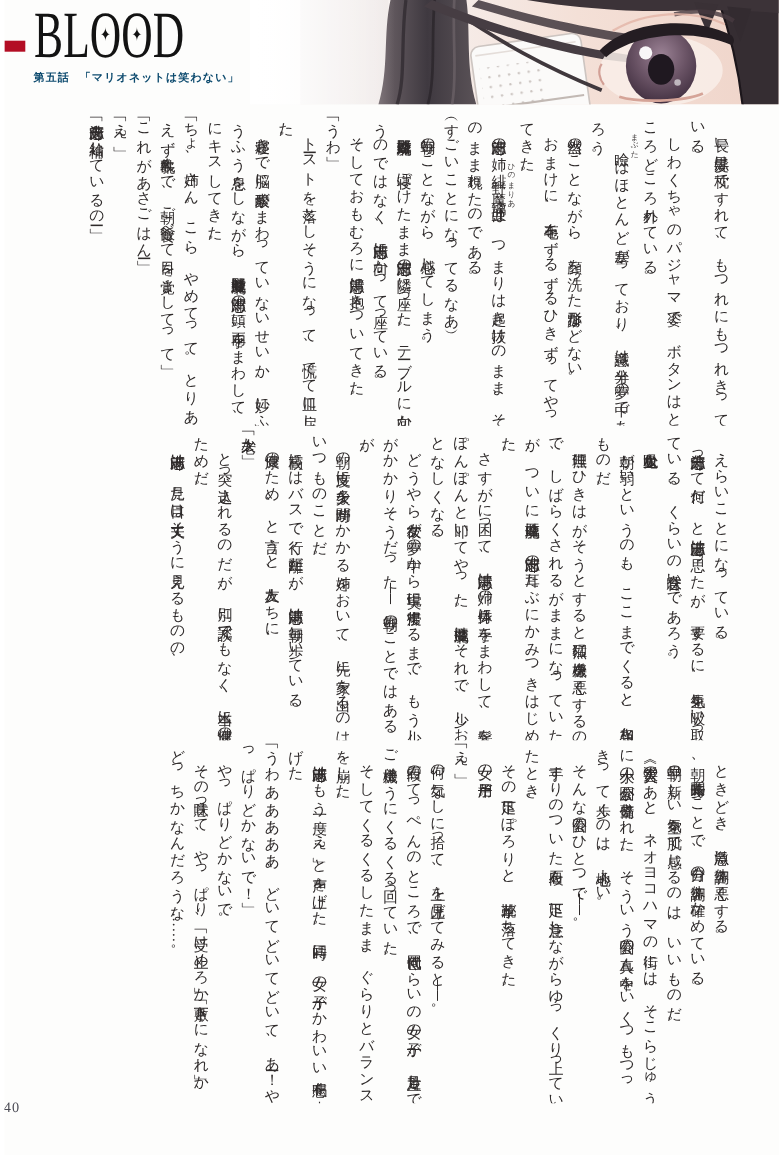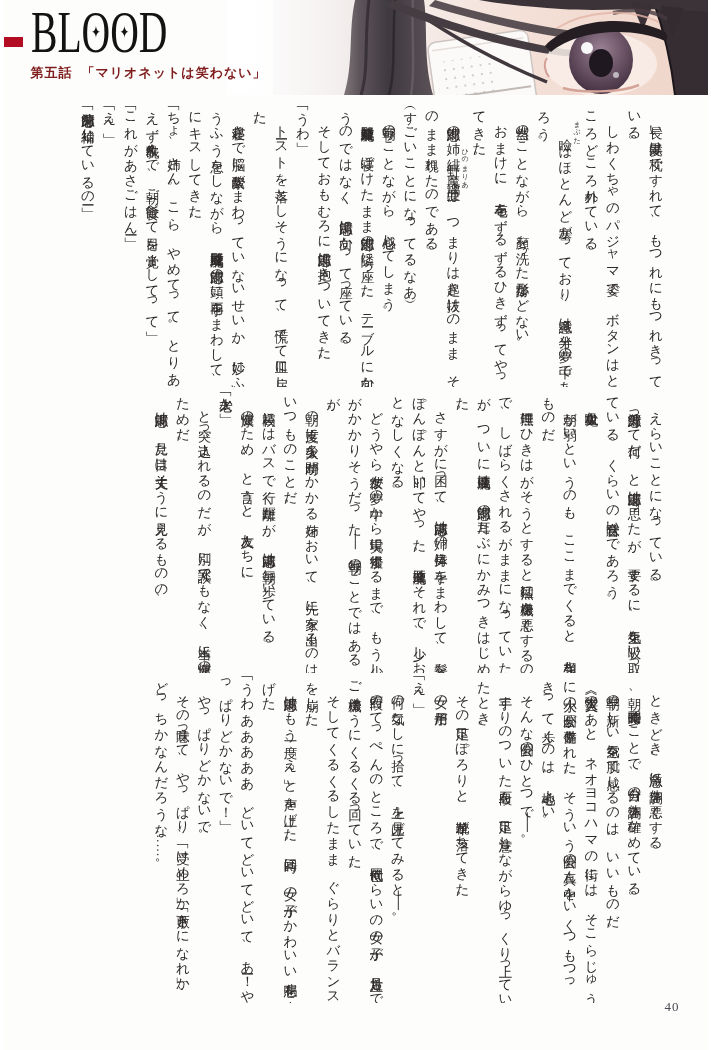--- a/index.html
+++ b/index.html
@@ -7,35 +7,35 @@
         font-family:"Liberation Serif","DejaVu Serif",serif;color:#2e2a2a;}
 
   
   .illus{position:absolute;top:0;right:0;display:block;}
   .accent-bar{position:absolute;left:0;top:37px;width:19px;height:10px;background:#b30d24;}
   .logo{position:absolute;left:27px;top:1px;font-size:60px;line-height:1.05;color:#131313;
         transform:scaleX(0.66);transform-origin:left top;white-space:nowrap;font-weight:400;}
   .lg{position:relative;display:inline-block;}
   .orn{position:absolute;left:50%;top:51%;transform:translate(-50%,-52%);font-size:17px;line-height:1;
        color:#131313;font-family:"DejaVu Sans",sans-serif;}
-  .episode{position:absolute;left:27px;top:64px;font-size:13px;font-weight:bold;letter-spacing:1px;color:#7f1d1d;}
+  .episode{position:absolute;left:27px;top:64px;font-size:10px;font-weight:bold;letter-spacing:1px;color:#0c4a6e;}
   .ep-title{margin-left:9px;}
 
   
   .tier{position:absolute;left:31px;width:632px;writing-mode:vertical-rl;
         font-size:13.5px;line-height:21.5px;letter-spacing:0.3px;overflow:hidden;}
   .tier1{top:102px;height:285px;}
   .tier2{top:388px;height:285px;}
   .tier3{top:672px;height:331px;}
   .para{margin:0;padding:0;}
   .para.indent{text-indent:1em;}
   ruby rt{font-size:7px;letter-spacing:0;color:#3a3636;}
 
   
-  .pageno{position:absolute;top:999px;left:0;width:676px;text-align:right;
+  .pageno{position:absolute;top:999px;left:0;width:676px;text-align:left;
           font-size:13px;color:#4a4a54;letter-spacing:1px;}
 </style>
 </head>
 <body>
 
 <div class="page">
 
   <svg class="illus" width="481" height="95" viewBox="0 0 481 95" aria-hidden="true">
     <defs>
       <linearGradient id="bg" x1="0" y1="0" x2="1" y2="0">

